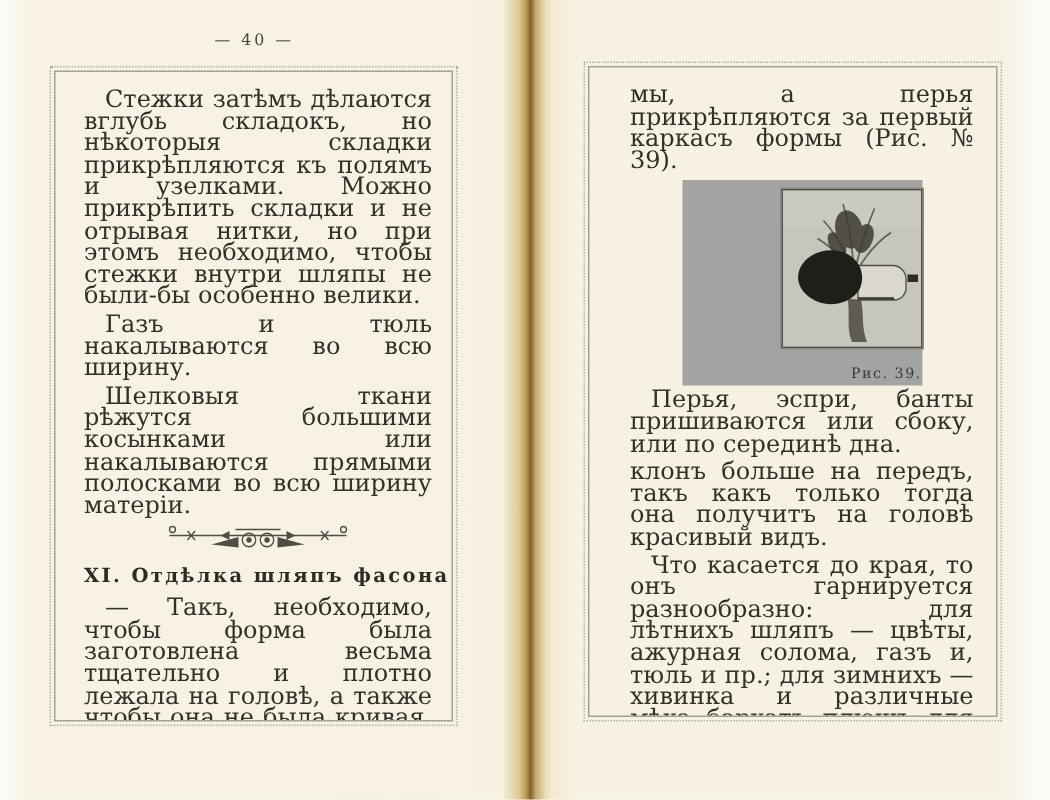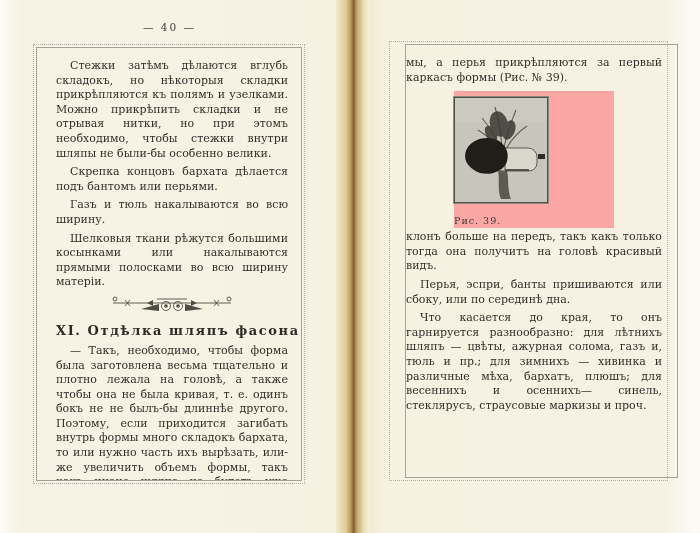--- a/index.html
+++ b/index.html
@@ -32,38 +32,38 @@
     position:absolute;border:1px dotted #b1b0a6;padding:2px;box-sizing:border-box;
     background:transparent;
   }
   .fo-left{left:33px;top:44px;width:272px;height:440px;}
   .fo-right{left:389px;top:41px;width:279px;height:440px;}
   .frame-inner{
     width:100%;height:100%;box-sizing:border-box;border:1px solid #a3a299;
     overflow:hidden;
   }
   .fi-left{padding:11px 13px 6px 19px;}
-  .fi-right{padding:11px 15px 6px 0;margin-left:13px;}
+  .fi-right{padding:11px 15px 6px 27px;}
   .para{
     margin:0 0 4px 0;padding:0;
-    font-size:11px;line-height:14.6px;text-align:justify;
+    font-size:16px;line-height:14.6px;text-align:justify;
     text-indent:14px;color:#31302a;
   }
   .para.cont{text-indent:0;}
   .section-heading{
     margin:7px 0 6px 0;
     font-size:13px;font-weight:bold;letter-spacing:1.6px;
     text-align:center;color:#2c2b26;white-space:nowrap;
   }
   .divider{
     text-align:center;margin:4px 0 2px 0;line-height:0;
   }
   .figure-block{
-    margin:6px auto 2px auto;width:160px;text-align:left;
-    background:#fca5a5;padding:6px 0 2px 0;
+    margin:6px auto 2px auto;width:160px;text-align:right;
+    background:#a3a3a3;padding:6px 0 2px 0;
   }
   .photo{
     display:inline-block;width:92px;height:104px;
     border:1px solid #514f47;box-shadow:0 0 0 1px #8c8a80;
     background:#c7c6bd;line-height:0;
   }
   .figure-caption{
     margin-top:9px;font-size:9.5px;letter-spacing:1px;color:#3c3b34;
   }
   svg{display:inline-block;}
@@ -75,21 +75,20 @@
 
   <div class="page-left"></div>
   <div class="gutter"></div>
   <div class="page-right"></div>
 
   <div class="page-number pn-left">— 40 —</div>
 
   <div class="frame-outer fo-left">
     <div class="frame-inner fi-left">
       <p class="para">Стежки затѣмъ дѣлаются вглубь складокъ, но нѣкоторыя складки прикрѣпляются къ полямъ и узелками. Можно прикрѣпить складки и не отрывая нитки, но при этомъ необходимо, чтобы стежки внутри шляпы не были-бы особенно велики.</p>
-      <p class="para">Скрепка концовъ бархата дѣлается подъ бантомъ или перьями.</p>
       <p class="para">Газъ и тюль накалываются во всю ширину.</p>
       <p class="para">Шелковыя ткани рѣжутся большими косынками или накалываются прямыми полосками во всю ширину матеріи.</p>
 
       <div class="divider">
         <svg width="130" height="22" viewBox="0 0 130 22">
           <g stroke="#4f4e46" stroke-width="0.9" fill="none">
             <path d="M6 9 H124"></path>
             <circle cx="8" cy="5" r="2"></circle>
             <circle cx="122" cy="5" r="2"></circle>
             <path d="M18 6 l5 6 M23 6 l-5 6"></path>
@@ -144,20 +143,20 @@
             <rect x="83" y="56" width="7" height="5" fill="#2e2c26"></rect>
 
             <path d="M13 49 C19 40 34 37 44 43 C52 48 55 57 51 66 C45 76 29 79 19 72 C9 66 8 56 13 49 Z" fill="#201e19"></path>
 
             <path d="M43 72 C45 82 42 92 46 101 L56 101 C52 91 54 80 52 73 Z" fill="#4a483f" opacity="0.85"></path>
           </svg>
         </span>
         <div class="figure-caption">Рис. 39.</div>
       </div>
 
+      <p class="para">Перья, эспри, банты пришиваются или сбоку, или по серединѣ дна.</p>
       <p class="para cont">клонъ больше на передъ, такъ какъ только тогда она получитъ на головѣ красивый видъ.</p>
-      <p class="para">Перья, эспри, банты пришиваются или сбоку, или по серединѣ дна.</p>
       <p class="para">Что касается до края, то онъ гарнируется разнообразно: для лѣтнихъ шляпъ — цвѣты, ажурная солома, газъ и, тюль и пр.; для зимнихъ — хивинка и различные мѣха, бархатъ, плюшъ; для весеннихъ и осеннихъ— синель, стеклярусъ, страусовые маркизы и проч.</p>
 
     </div>
   </div>
 
 </div>
 
 </body></html>

